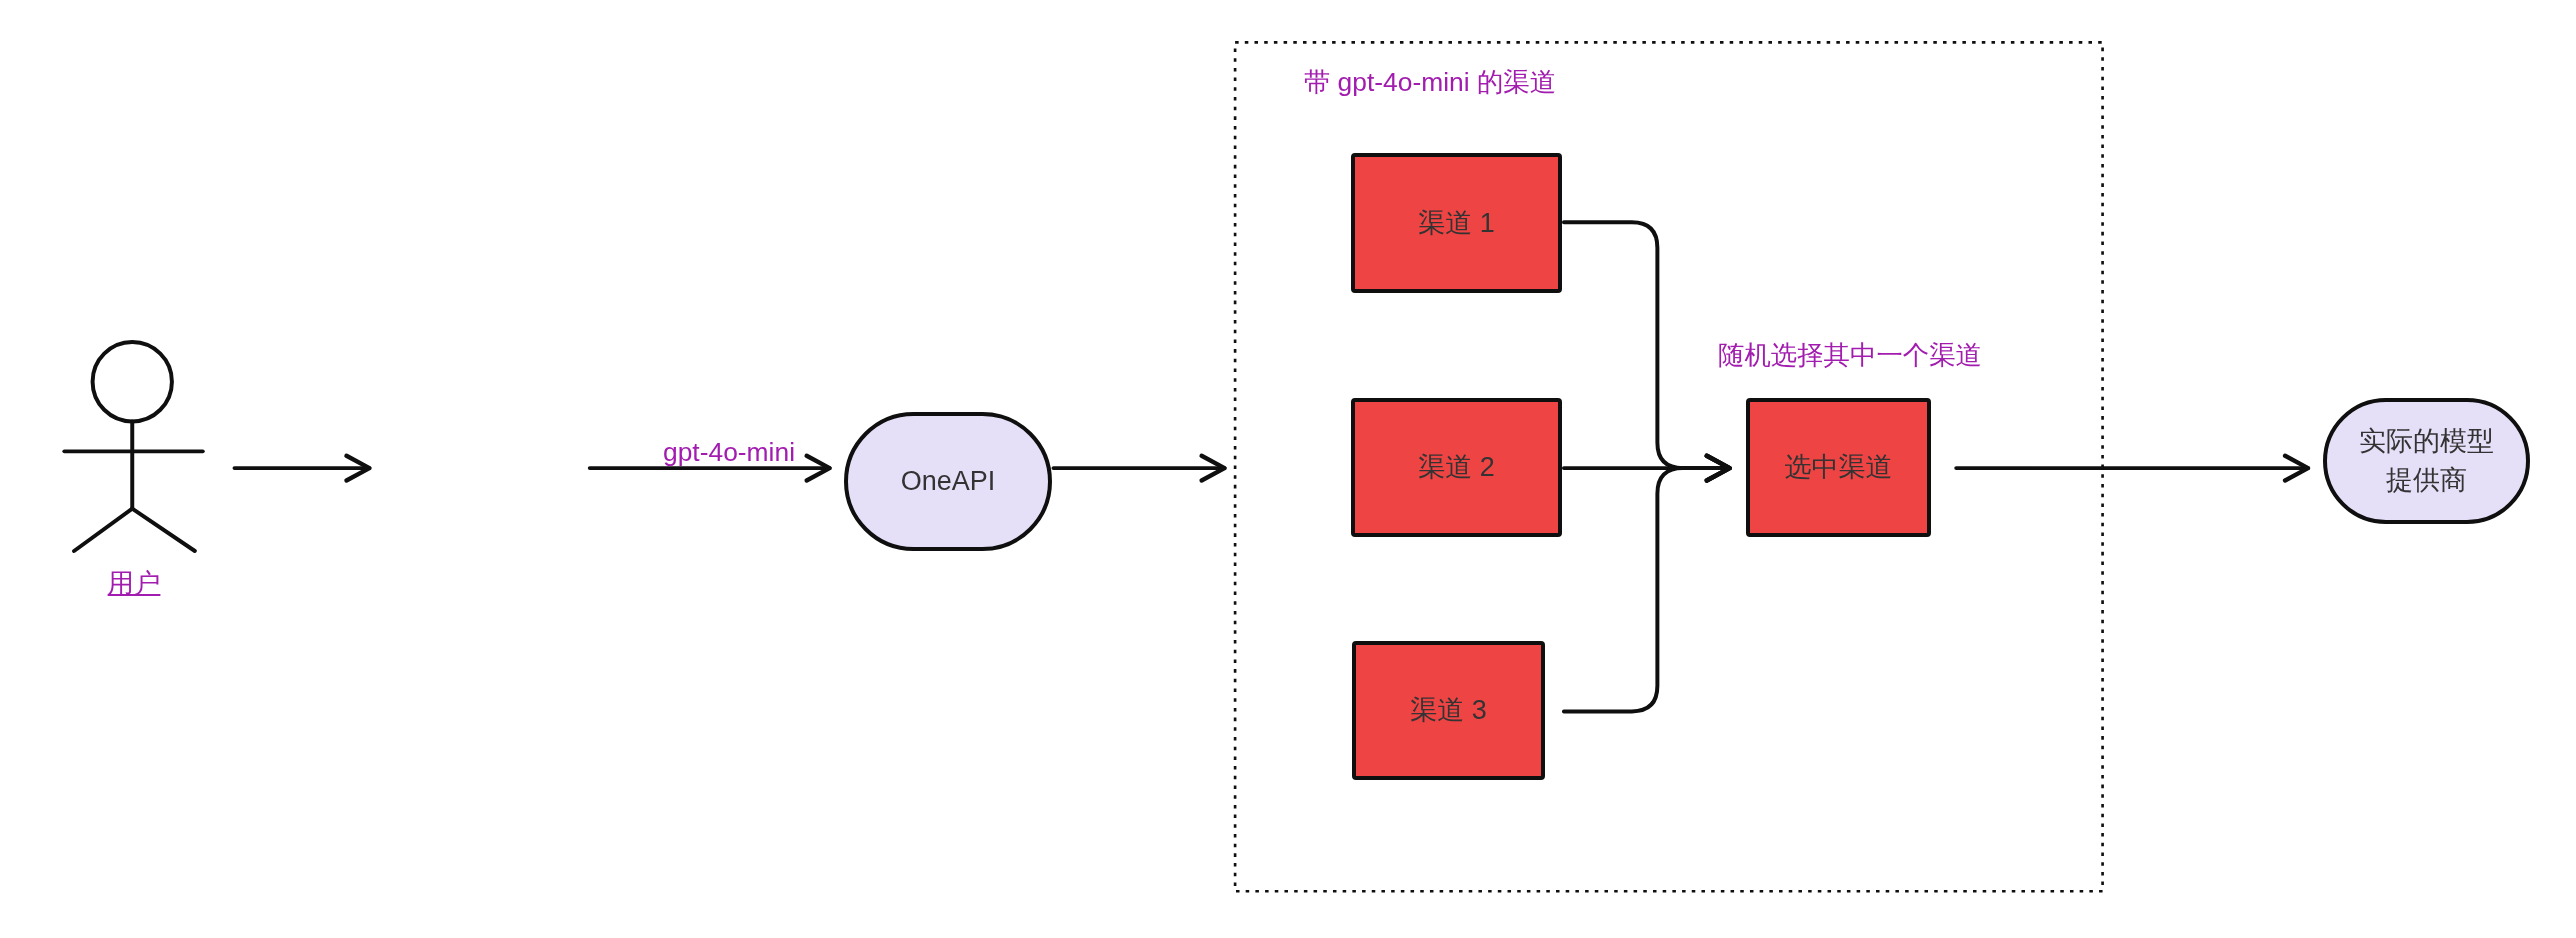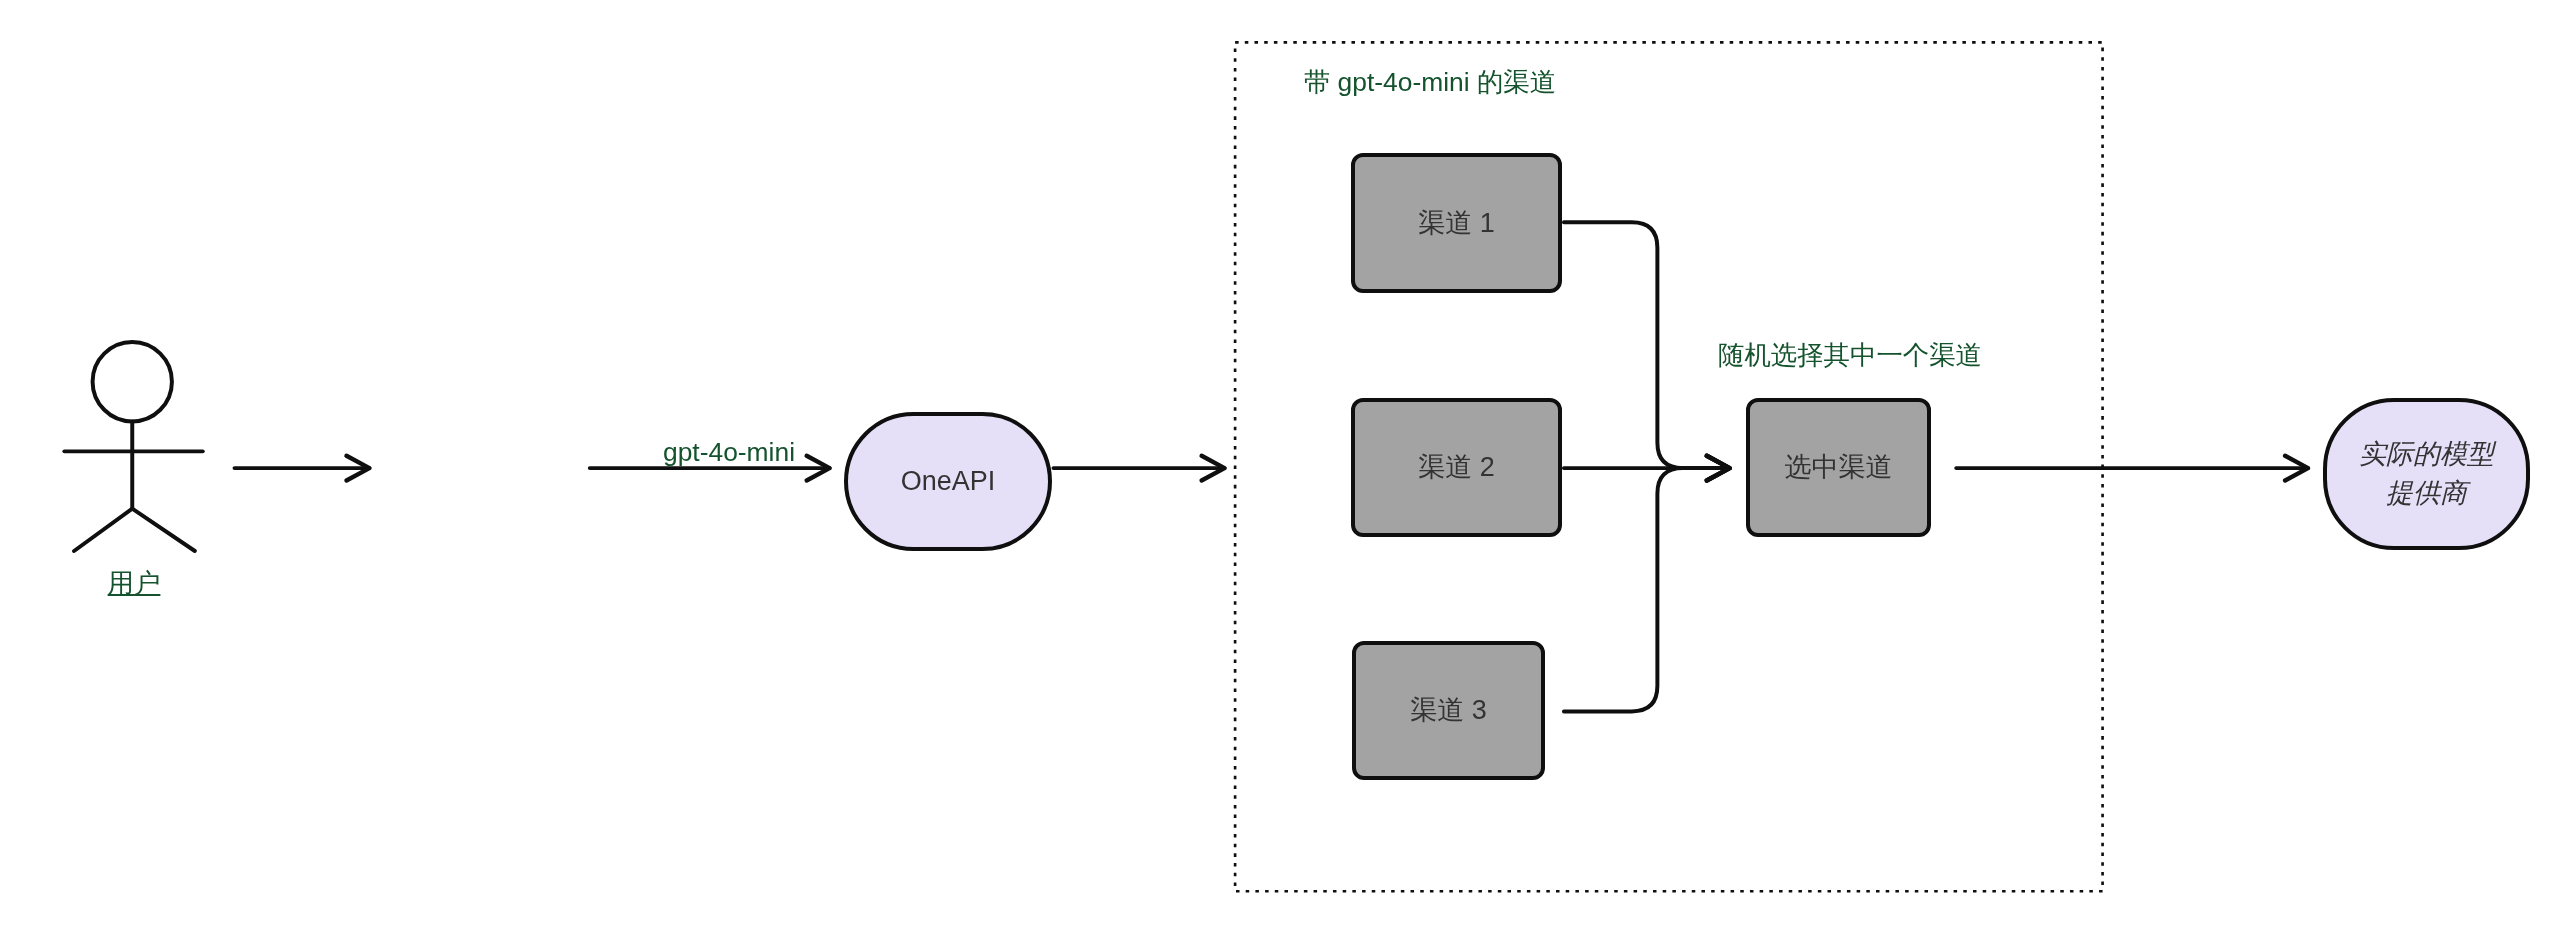--- a/index.html
+++ b/index.html
@@ -23,33 +23,33 @@
     align-items: center;
     justify-content: center;
     text-align: center;
     box-sizing: border-box;
     border: 4.4px solid #0f0f0f;
     font-size: 27px;
     line-height: 39px;
     color: #333333;
   }
   .node-blue {
-    background: #a3a3a3;
-    border-radius: 12px;
+    background: #ef4444;
+    border-radius: 4px;
   }
   .node-purple {
     background: #e6dff8;
     border-radius: 71px;
   }
   .float-label {
     position: absolute;
     transform: translate(-50%, -50%);
     font-size: 26.4px;
     line-height: 32px;
-    color: #14532d;
+    color: #a21caf;
     white-space: nowrap;
   }
 </style>
 </head>
 <body>
 
 <div class="canvas">
 
   <svg class="edges-svg" viewBox="0 0 2922 1064" xmlns="http://www.w3.org/2000/svg">
     <defs>
@@ -85,21 +85,21 @@
   <div class="node node-purple" style="left:844px; top:412px; width:208px; height:139px; padding:0 17.6px;">OneAPI</div>
 
   <div class="node node-blue" style="left:1351px; top:153px; width:211px; height:140px; padding:0 11.5px;">渠道 1</div>
 
   <div class="node node-blue" style="left:1351px; top:398px; width:211px; height:139px; padding:0 11.5px;">渠道 2</div>
 
   <div class="node node-blue" style="left:1352px; top:641px; width:193px; height:139px; padding:0 11.5px;">渠道 3</div>
 
   <div class="node node-blue" style="left:1746px; top:398px; width:185px; height:139px; padding:0 11.5px;">选中渠道</div>
 
-  <div class="node node-purple" style="left:2323px; top:398px; width:207px; height:152px; padding:8px 21px;font-style:italic;">实际的模型提供商</div>
+  <div class="node node-purple" style="left:2323px; top:398px; width:207px; height:126px; padding:8px 21px;">实际的模型提供商</div>
 
   <div class="float-label" style="left:729px; top:452px;">gpt-4o-mini</div>
 
   <div class="float-label" style="left:1430px; top:82px;">带 gpt-4o-mini 的渠道</div>
 
   <div class="float-label" style="left:1850px; top:355px;">随机选择其中一个渠道</div>
 
 </div>
 
 

